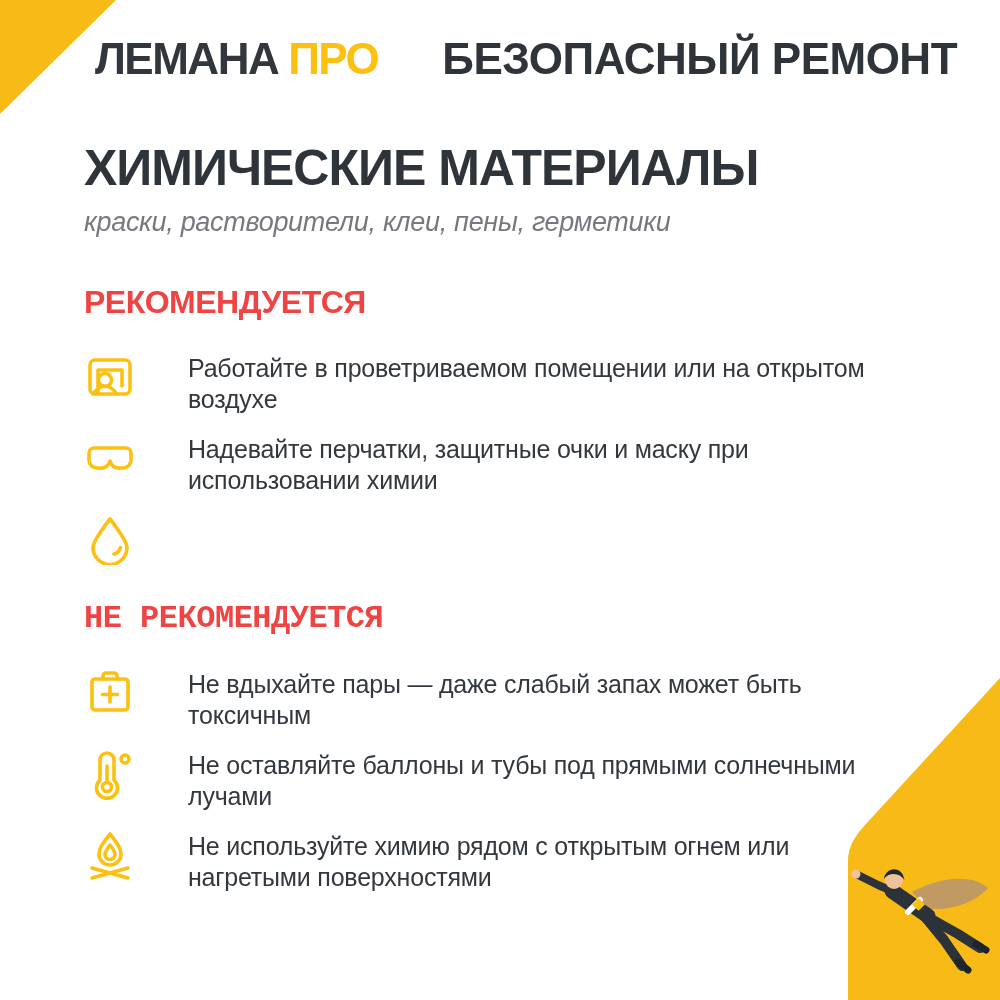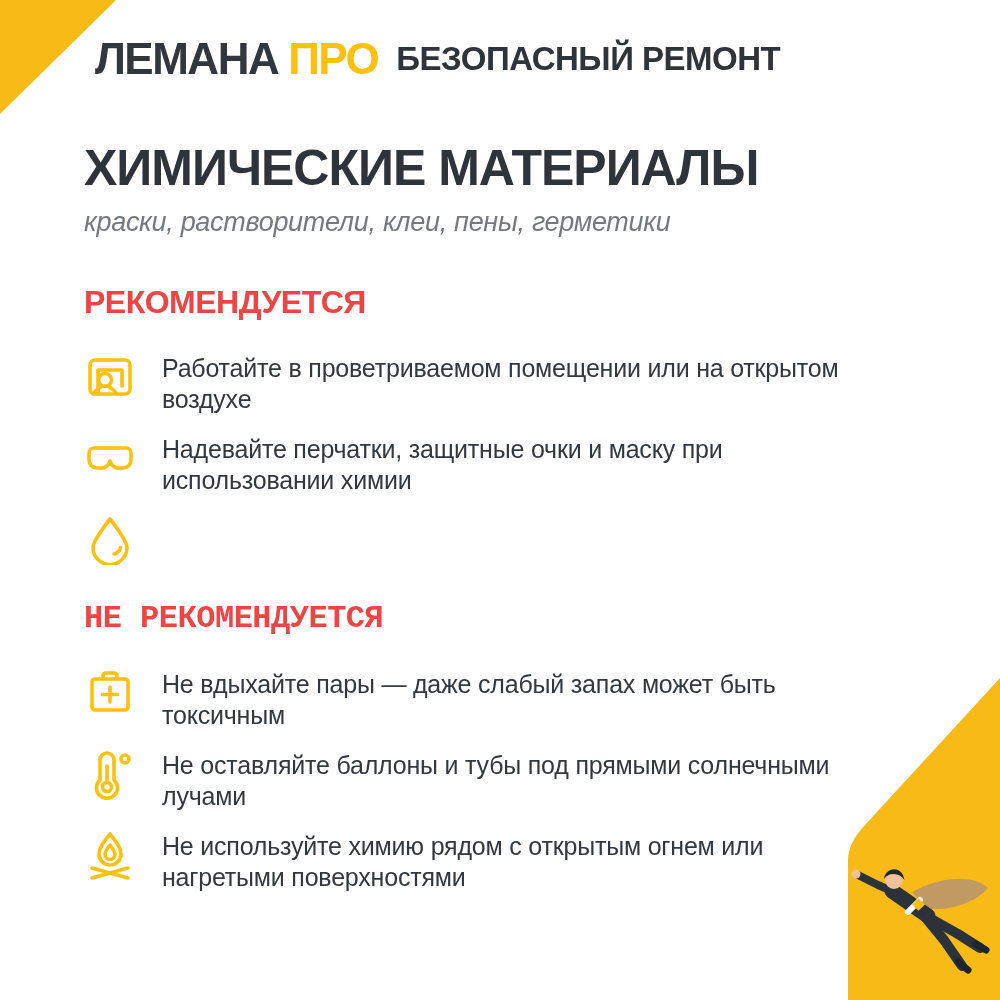--- a/index.html
+++ b/index.html
@@ -9,44 +9,44 @@
     overflow:hidden;margin:0 auto;color:#31373d;
   }
   
   .corner-tl{
     position:absolute;top:0;left:0;width:116px;height:114px;
     background:#f8ba17;clip-path:polygon(0 0,100% 0,0 100%);
   }
   .corner-br{position:absolute;right:0;bottom:0;width:152px;height:322px;}
   
   .header-row{
-    position:absolute;left:95px;top:34px;display:flex;align-items:center;gap:18px;
+    position:absolute;left:95px;top:34px;display:flex;align-items:flex-start;gap:44px;
   }
   .logo{font-weight:bold;font-size:44px;letter-spacing:-1.5px;white-space:nowrap;}
   .logo .lg-dark{color:#31373d;}
   .logo .lg-yellow{color:#fdc011;margin-left:10px;}
   .program-title{
-    font-weight:bold;font-size:33px;letter-spacing:-0.5px;color:#2e343a;white-space:nowrap;
+    font-weight:bold;font-size:44px;letter-spacing:-0.5px;color:#2e343a;white-space:nowrap;margin-left:20px;
   }
   
   .content{position:absolute;left:84px;top:142px;width:790px;}
   .hero-title{
     font-weight:bold;font-size:50px;letter-spacing:-1px;color:#2e343a;line-height:1.05;
     margin:0;
   }
   .hero-subtitle{
     font-size:27px;color:#75797e;margin-top:12px;letter-spacing:-0.3px;font-style:italic;
   }
   .section-heading{
     font-weight:bold;font-size:32px;letter-spacing:-0.5px;color:#ef4444;
   }
   .section-heading.first{margin-top:46px;}
   .section-heading.second{margin-top:35px;font-family:Liberation Mono, monospace;}
   .items{margin-top:30px;}
-  .item-row{display:flex;align-items:flex-start;gap:26px;margin-bottom:17px;}
+  .item-row{display:flex;align-items:flex-start;gap:52px;margin-bottom:17px;}
   .item-icon{flex:0 0 52px;width:52px;height:52px;}
   .item-icon svg{display:block;width:52px;height:52px;}
   .item-text{
     font-size:25px;line-height:31px;color:#33383e;max-width:700px;letter-spacing:-0.2px;
     padding-top:2px;
   }
   .ic{stroke:#fdc011;stroke-width:3.6;fill:none;stroke-linecap:round;stroke-linejoin:round;}
 </style>
 </head>
 <body>

